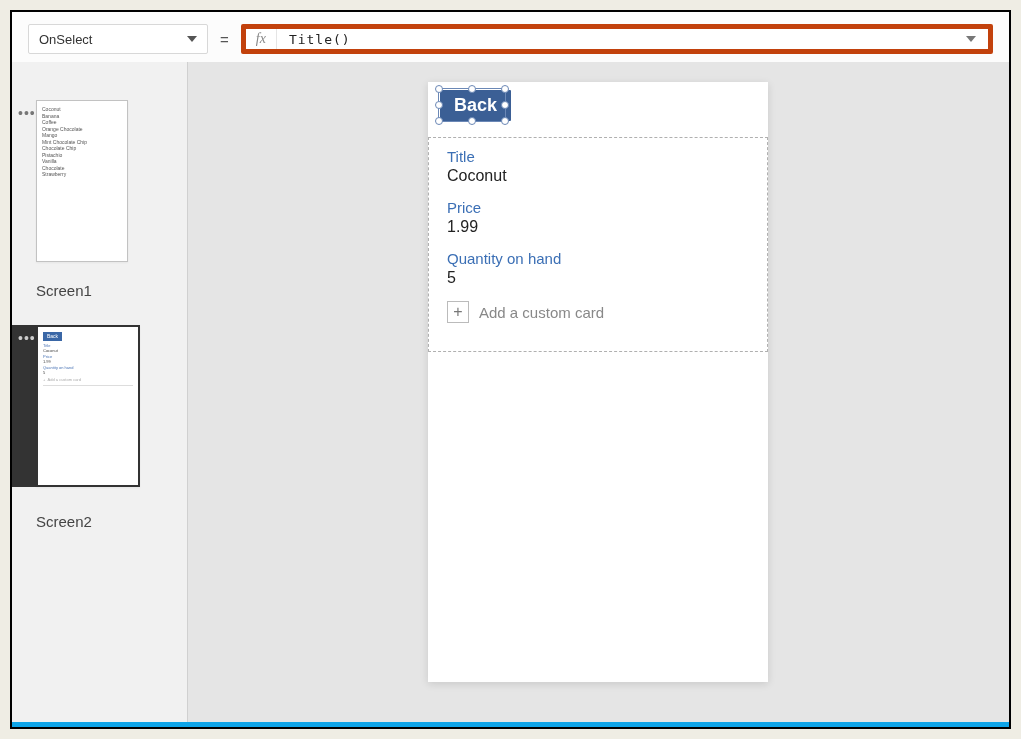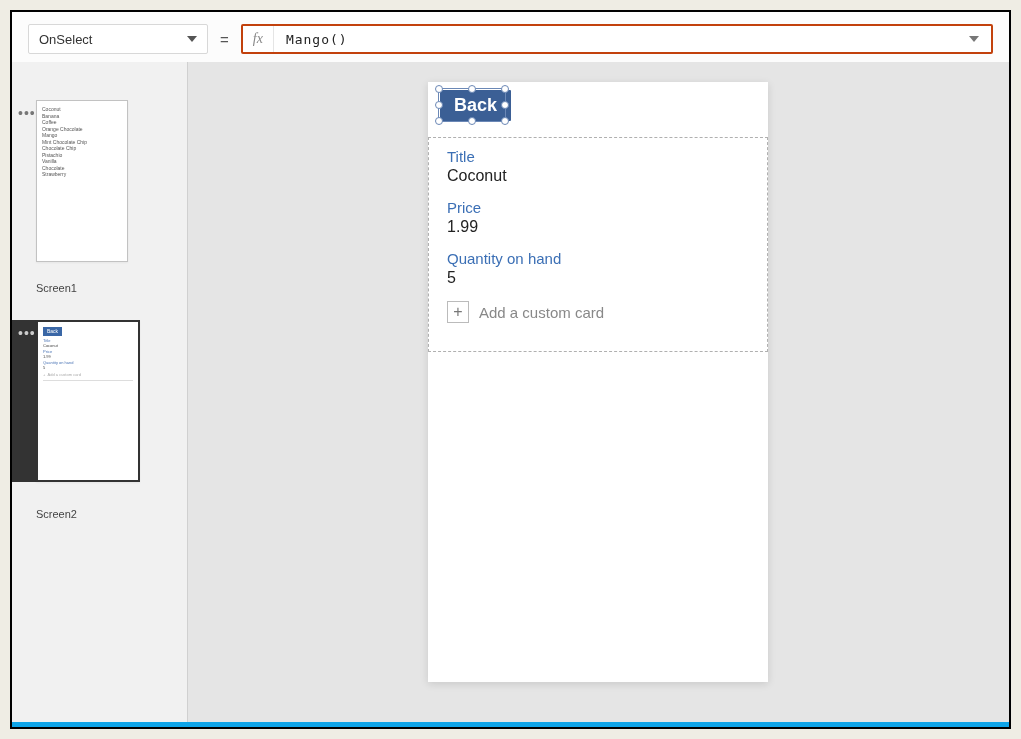--- a/index.html
+++ b/index.html
@@ -52,21 +52,21 @@
   .eq {
     display:flex;
     align-items:center;
     font-size:15px;
     color:#555;
     padding:0 2px;
   }
   .fx-input {
     flex:1;
     height:30px;
-    border:2px solid #c2410c;
+    border:5px solid #c2410c;
     border-radius:2px;
     background:#fff;
     display:flex;
     align-items:center;
     position:relative;
   }
   .fx-label {
     font-style:italic;
     font-family:"Times New Roman", serif;
     color:#888;
@@ -119,21 +119,21 @@
     background:#fff;
     border:1px solid #c2c2c2;
     margin-bottom:6px;
     box-shadow:0 1px 2px rgba(0,0,0,0.05);
     padding:5px 5px;
     font-size:5px;
     color:#555;
     line-height:1.3;
     overflow:hidden;
   }
-  .thumb-label { font-size:11px; color:#444; margin:20px 0 18px 0; }
+  .thumb-label { font-size:15px; color:#444; margin:20px 0 18px 0; }
   
   .thumb-wrap.selected { padding-left:0; padding-right:0; }
   .thumb-wrap.selected .sel-outer {
     display:flex;
     align-items:flex-start;
   }
   .sel-leftbar { width:24px; background:#333; height:162px; }
   .sel-leftbar .dots { position:static; color:#ccc; display:block; padding:6px 0 0 6px;}
   .thumb.selected {
     border:2px solid #333;
@@ -218,21 +218,21 @@
 
 <div class="frame">
 
   <div class="formula-bar">
     <div class="prop-select">
       <span>OnSelect</span>
     </div>
     <div class="eq">=</div>
     <div class="fx-input">
       <span class="fx-label">fx</span>
-      <span class="fx-text">Mango()</span>
+      <span class="fx-text">Title()</span>
     </div>
   </div>
 
   <div class="workspace">
 
     <div class="sidebar">
 
       <div class="thumb-wrap">
         <span class="dots">•••</span>
         <div class="thumb">

